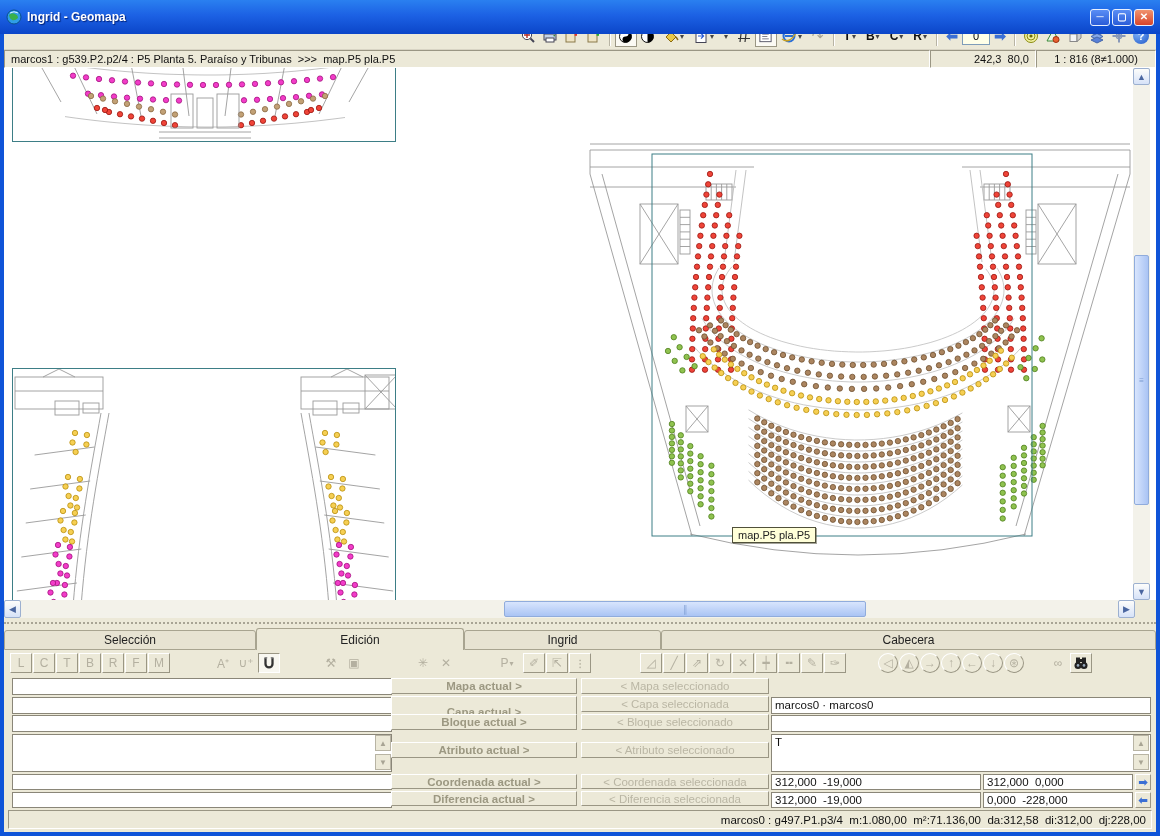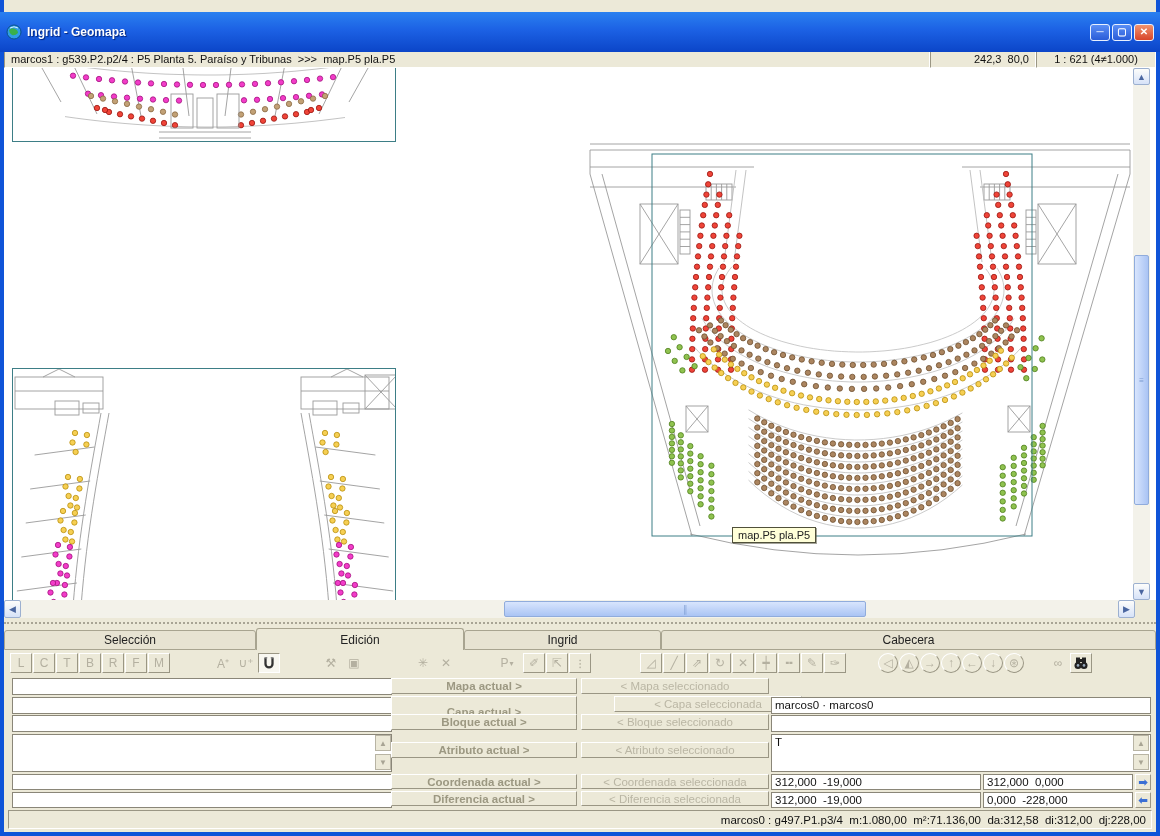--- a/index.html
+++ b/index.html
@@ -2,23 +2,23 @@
 <html><head>
 <meta charset="utf-8">
 <style>
   * { margin:0; padding:0; box-sizing:border-box; }
   html,body { background:#3a6ea5; }
   body { font-family:"Liberation Sans", sans-serif; }
   #win { position:relative; width:1160px; height:836px; background:#ece9d8; overflow:hidden; }
   .winborder { position:absolute; left:0; top:0; width:1160px; height:836px; border:4px solid #0f54d8; border-top:none; pointer-events:none; z-index:60; }
 
   
-  .titlebar { position:absolute; left:0; top:0; width:1160px; height:40px;
+  .titlebar { position:absolute; left:0; top:0; width:1160px; height:34px;
     background:linear-gradient(180deg,#2a80f0 0%,#1c61e4 45%,#0b45c8 100%);
-    display:flex; align-items:center; padding:0 6px; z-index:70;margin-top:12px; }
+    display:flex; align-items:center; padding:0 6px; z-index:70; }
   .title-text { color:#fff; font-size:12px; font-weight:bold; margin-left:5px; text-shadow:1px 1px 1px #00227a; }
   .title-btns { margin-left:auto; display:flex; gap:2px; }
   .tb-btn { width:20px; height:17px; border-radius:3px; border:1px solid #e8f0ff;
     background:linear-gradient(180deg,#5a8ef5,#2a5cd8); color:#fff; font-size:10px; font-weight:bold;
     display:flex; align-items:center; justify-content:center; line-height:1; }
   .tb-btn.close { background:linear-gradient(180deg,#f0936f,#d8442a); }
 
   
   .toolbar { position:absolute; left:4px; top:22px; width:1152px; height:28px; background:#ece9d8;
     border-bottom:1px solid #d8d4c4; }
@@ -272,21 +272,21 @@
       </div>
       <div class="tbi">
           <span class="helpdot">?</span>
         </div>
     </div>
   </div>
 
   <div class="crumbbar">
     <div class="crumbcell crumb-left">marcos1 : g539.P2.p2/4 : P5 Planta 5. Paraíso y Tribunas  &gt;&gt;&gt;  map.P5 pla.P5</div>
     <div class="crumbcell crumb-mid">242,3  80,0</div>
-    <div class="crumbcell crumb-right">1 : 621 (4≠1.000)</div>
+    <div class="crumbcell crumb-right">1 : 816 (8≠1.000)</div>
   </div>
 
   <div class="canvas">
     <div class="vframe" id="vf1" style="left:8px; top:-22px; width:384px; height:96px; border-top:none;">
       <svg id="svg-v1" width="384" height="96">
           <path d="M52,18.6L62,20.0L72,21.3L82,22.5L92,23.6L102,24.6L112,25.5L122,26.3L132,27.0L142,27.6L152,28.1L162,28.4L172,28.7L182,28.9L192,29.0L202,29.0L212,28.9L222,28.6L232,28.3L242,27.9L252,27.4L262,26.7L272,26.0L282,25.2L292,24.2L302,23.2L312,22.0L322,20.8L332,19.5" fill="none" stroke="#bcbcbc" stroke-width="0.9"></path>
           <path d="M52,70.6L62,72.0L72,73.3L82,74.5L92,75.6L102,76.6L112,77.5L122,78.3L132,79.0L142,79.6L152,80.1L162,80.4L172,80.7L182,80.9L192,81.0L202,81.0L212,80.9L222,80.6L232,80.3L242,79.9L252,79.4L262,78.7L272,78.0L282,77.2L292,76.2L302,75.2L312,74.0L322,72.8L332,71.5" fill="none" stroke="#bcbcbc" stroke-width="0.9"></path>
           <line x1="118" y1="18" x2="128" y2="70" stroke="#9a9a9a" stroke-width="0.9"></line>
           <line x1="170" y1="22" x2="176" y2="70" stroke="#9a9a9a" stroke-width="0.9"></line>
           <line x1="218" y1="22" x2="212" y2="70" stroke="#9a9a9a" stroke-width="0.9"></line>
@@ -1270,21 +1270,21 @@
       <input class="ffield" style="left: 8px; top: 164px; width: 380px; height: 16px;">
 
       <div class="fbtn" style="left:387px; top:50px; width:186px; height:16px;">Mapa actual &gt;</div>
       <div class="fbtn" style="left:387px; top:68px; width:186px; height:32px;">Capa actual &gt;</div>
       <div class="fbtn" style="left:387px; top:86px; width:186px; height:16px;">Bloque actual &gt;</div>
       <div class="fbtn" style="left:387px; top:114px; width:186px; height:16px;">Atributo actual &gt;</div>
       <div class="fbtn" style="left:387px; top:146px; width:186px; height:15px;">Coordenada actual &gt;</div>
       <div class="fbtn" style="left:387px; top:163px; width:186px; height:15px;">Diferencia actual &gt;</div>
 
       <div class="fbtn sel" style="left:577px; top:50px; width:188px; height:16px;">&lt; Mapa seleccionado</div>
-      <div class="fbtn sel" style="left:610px; top:68px; width:188px; height:16px;">&lt; Capa seleccionada</div>
+      <div class="fbtn sel" style="left:577px; top:68px; width:188px; height:16px;">&lt; Capa seleccionada</div>
       <div class="fbtn sel" style="left:577px; top:86px; width:188px; height:16px;">&lt; Bloque seleccionado</div>
       <div class="fbtn sel" style="left:577px; top:114px; width:188px; height:16px;">&lt; Atributo seleccionado</div>
       <div class="fbtn sel" style="left:577px; top:146px; width:188px; height:15px;">&lt; Coordenada seleccionada</div>
       <div class="fbtn sel" style="left:577px; top:163px; width:188px; height:15px;">&lt; Diferencia seleccionada</div>
 
       <div class="ffield" style="left:767px; top:69px; width:380px; height:17px;">marcos0 · marcos0</div>
       <div class="ffield" style="left:767px; top:87px; width:380px; height:17px;"></div>
       <div class="ffield" style="left:767px; top:106px; width:380px; height:38px;">T</div>
       <div class="ud" style="left:1129px; top:107px;">▲</div>
       <div class="ud" style="left:1129px; top:126px;">▼</div>

